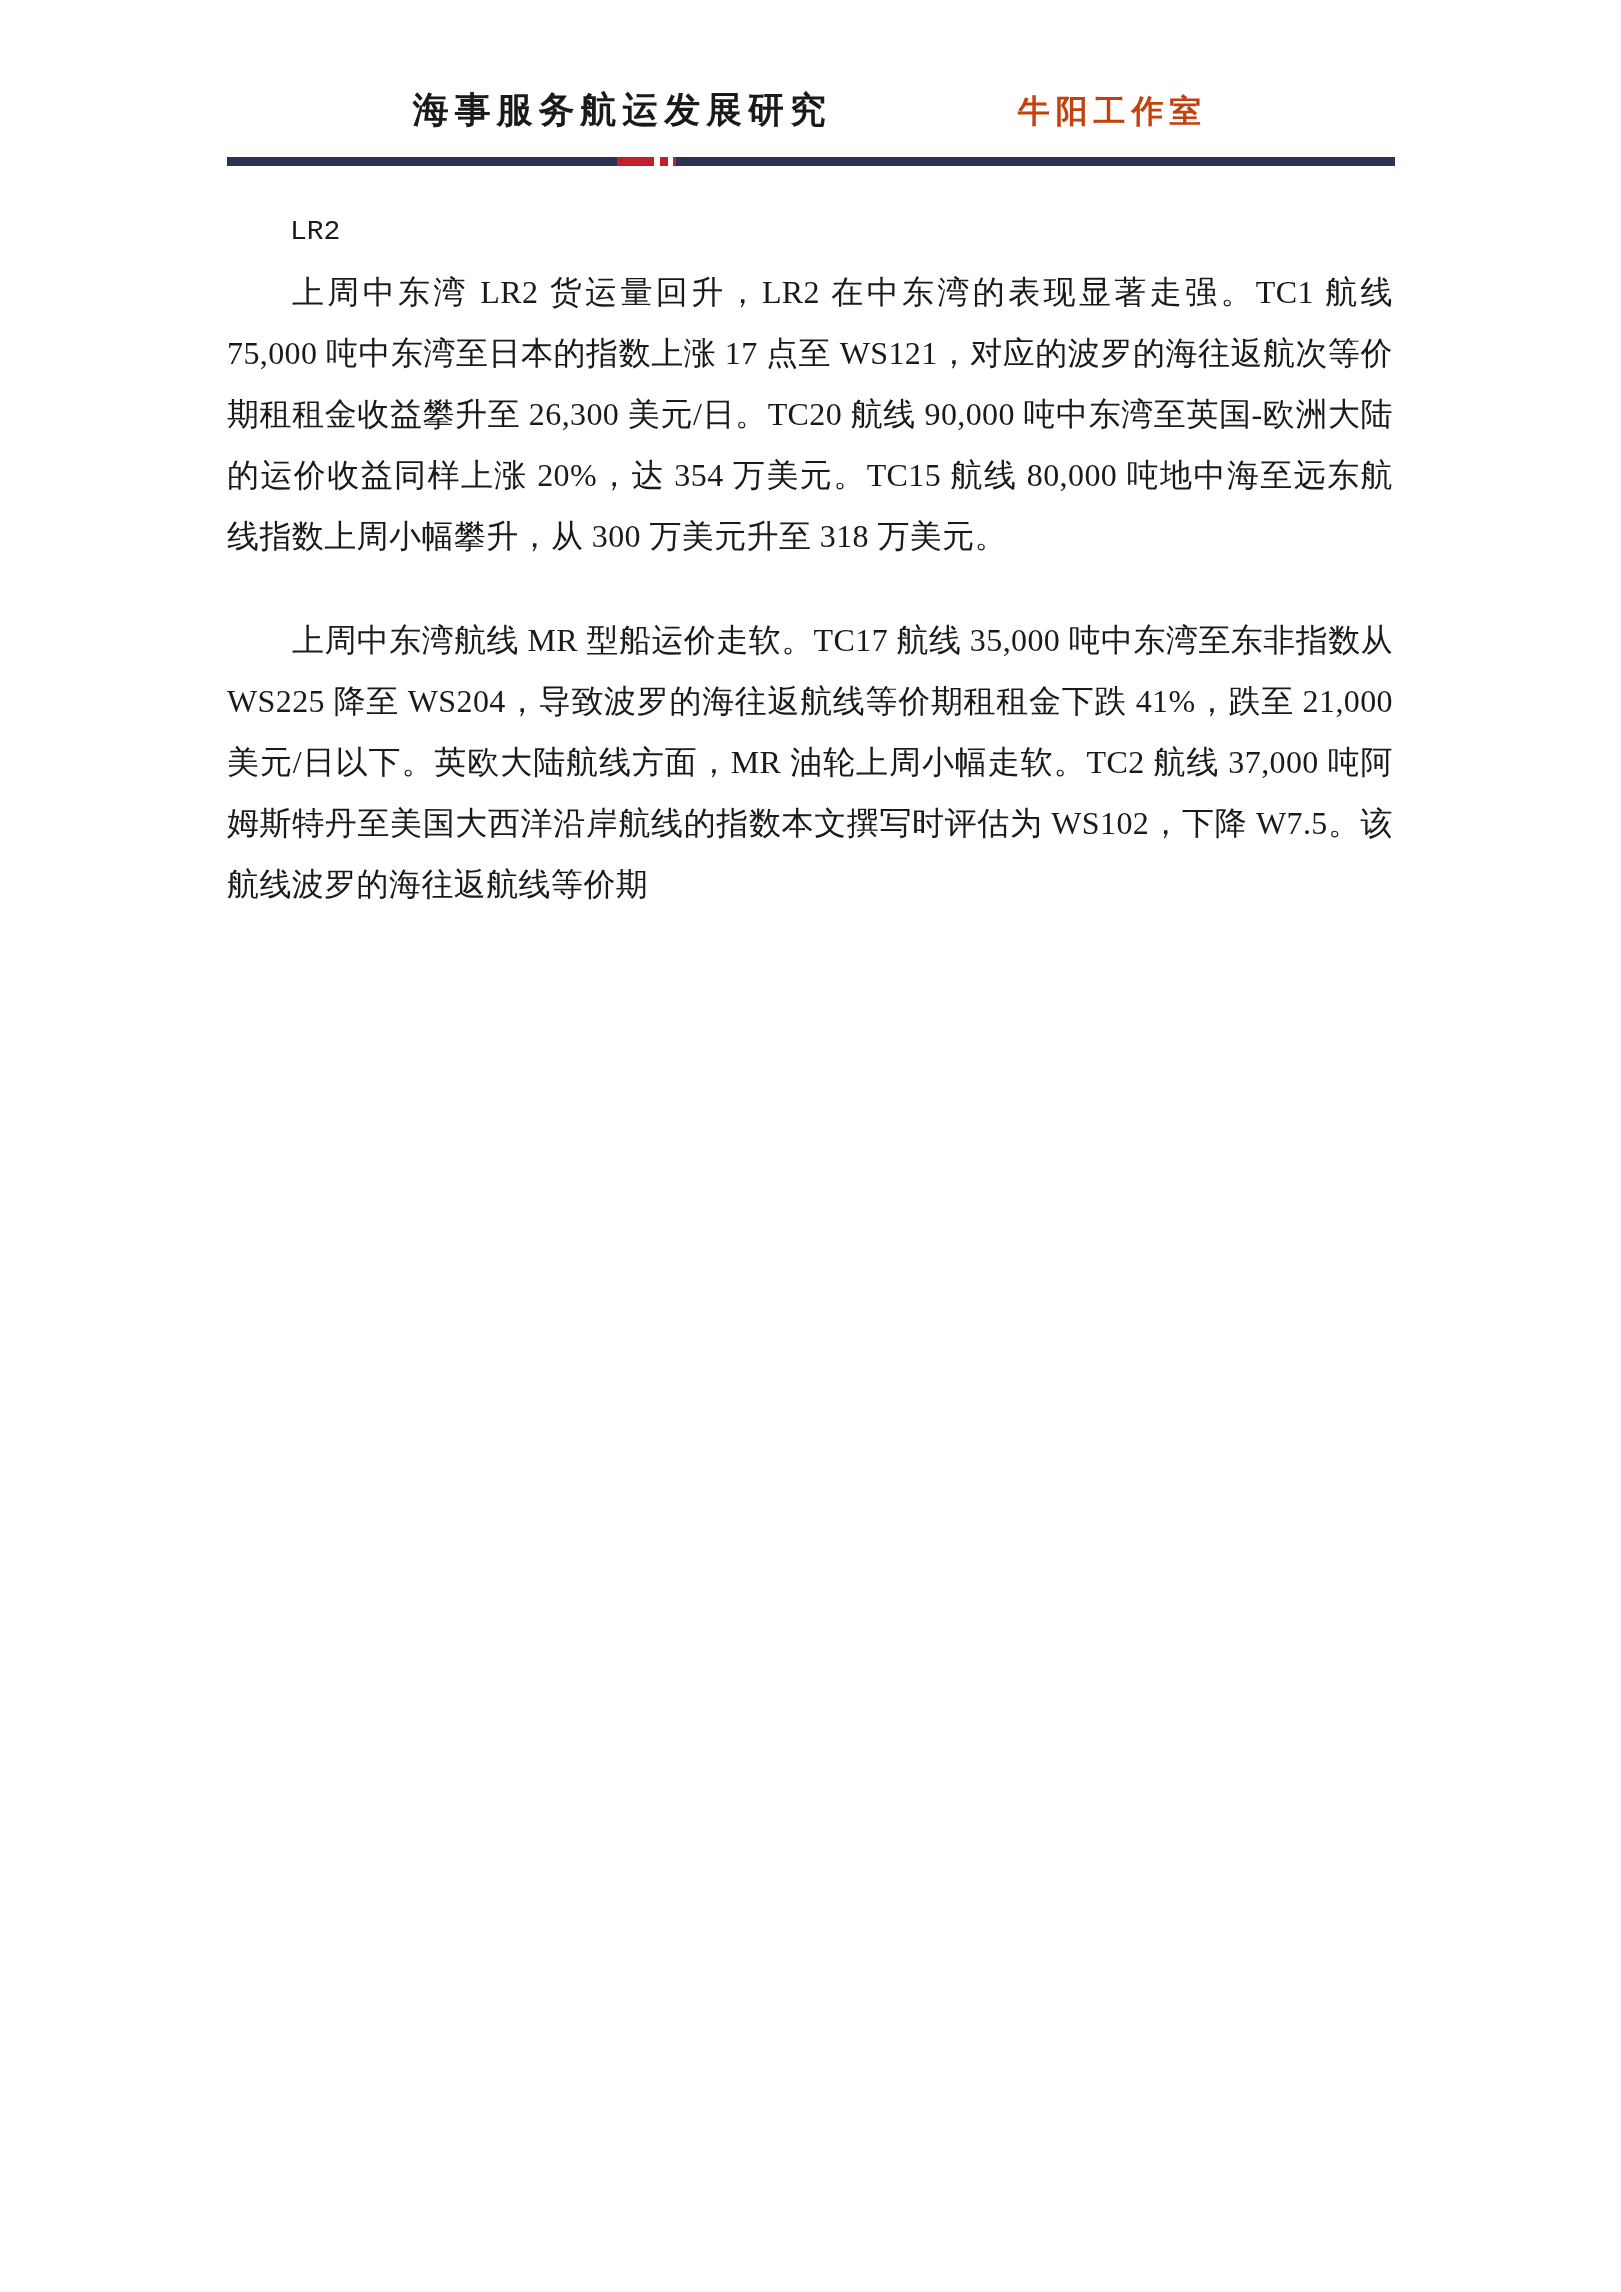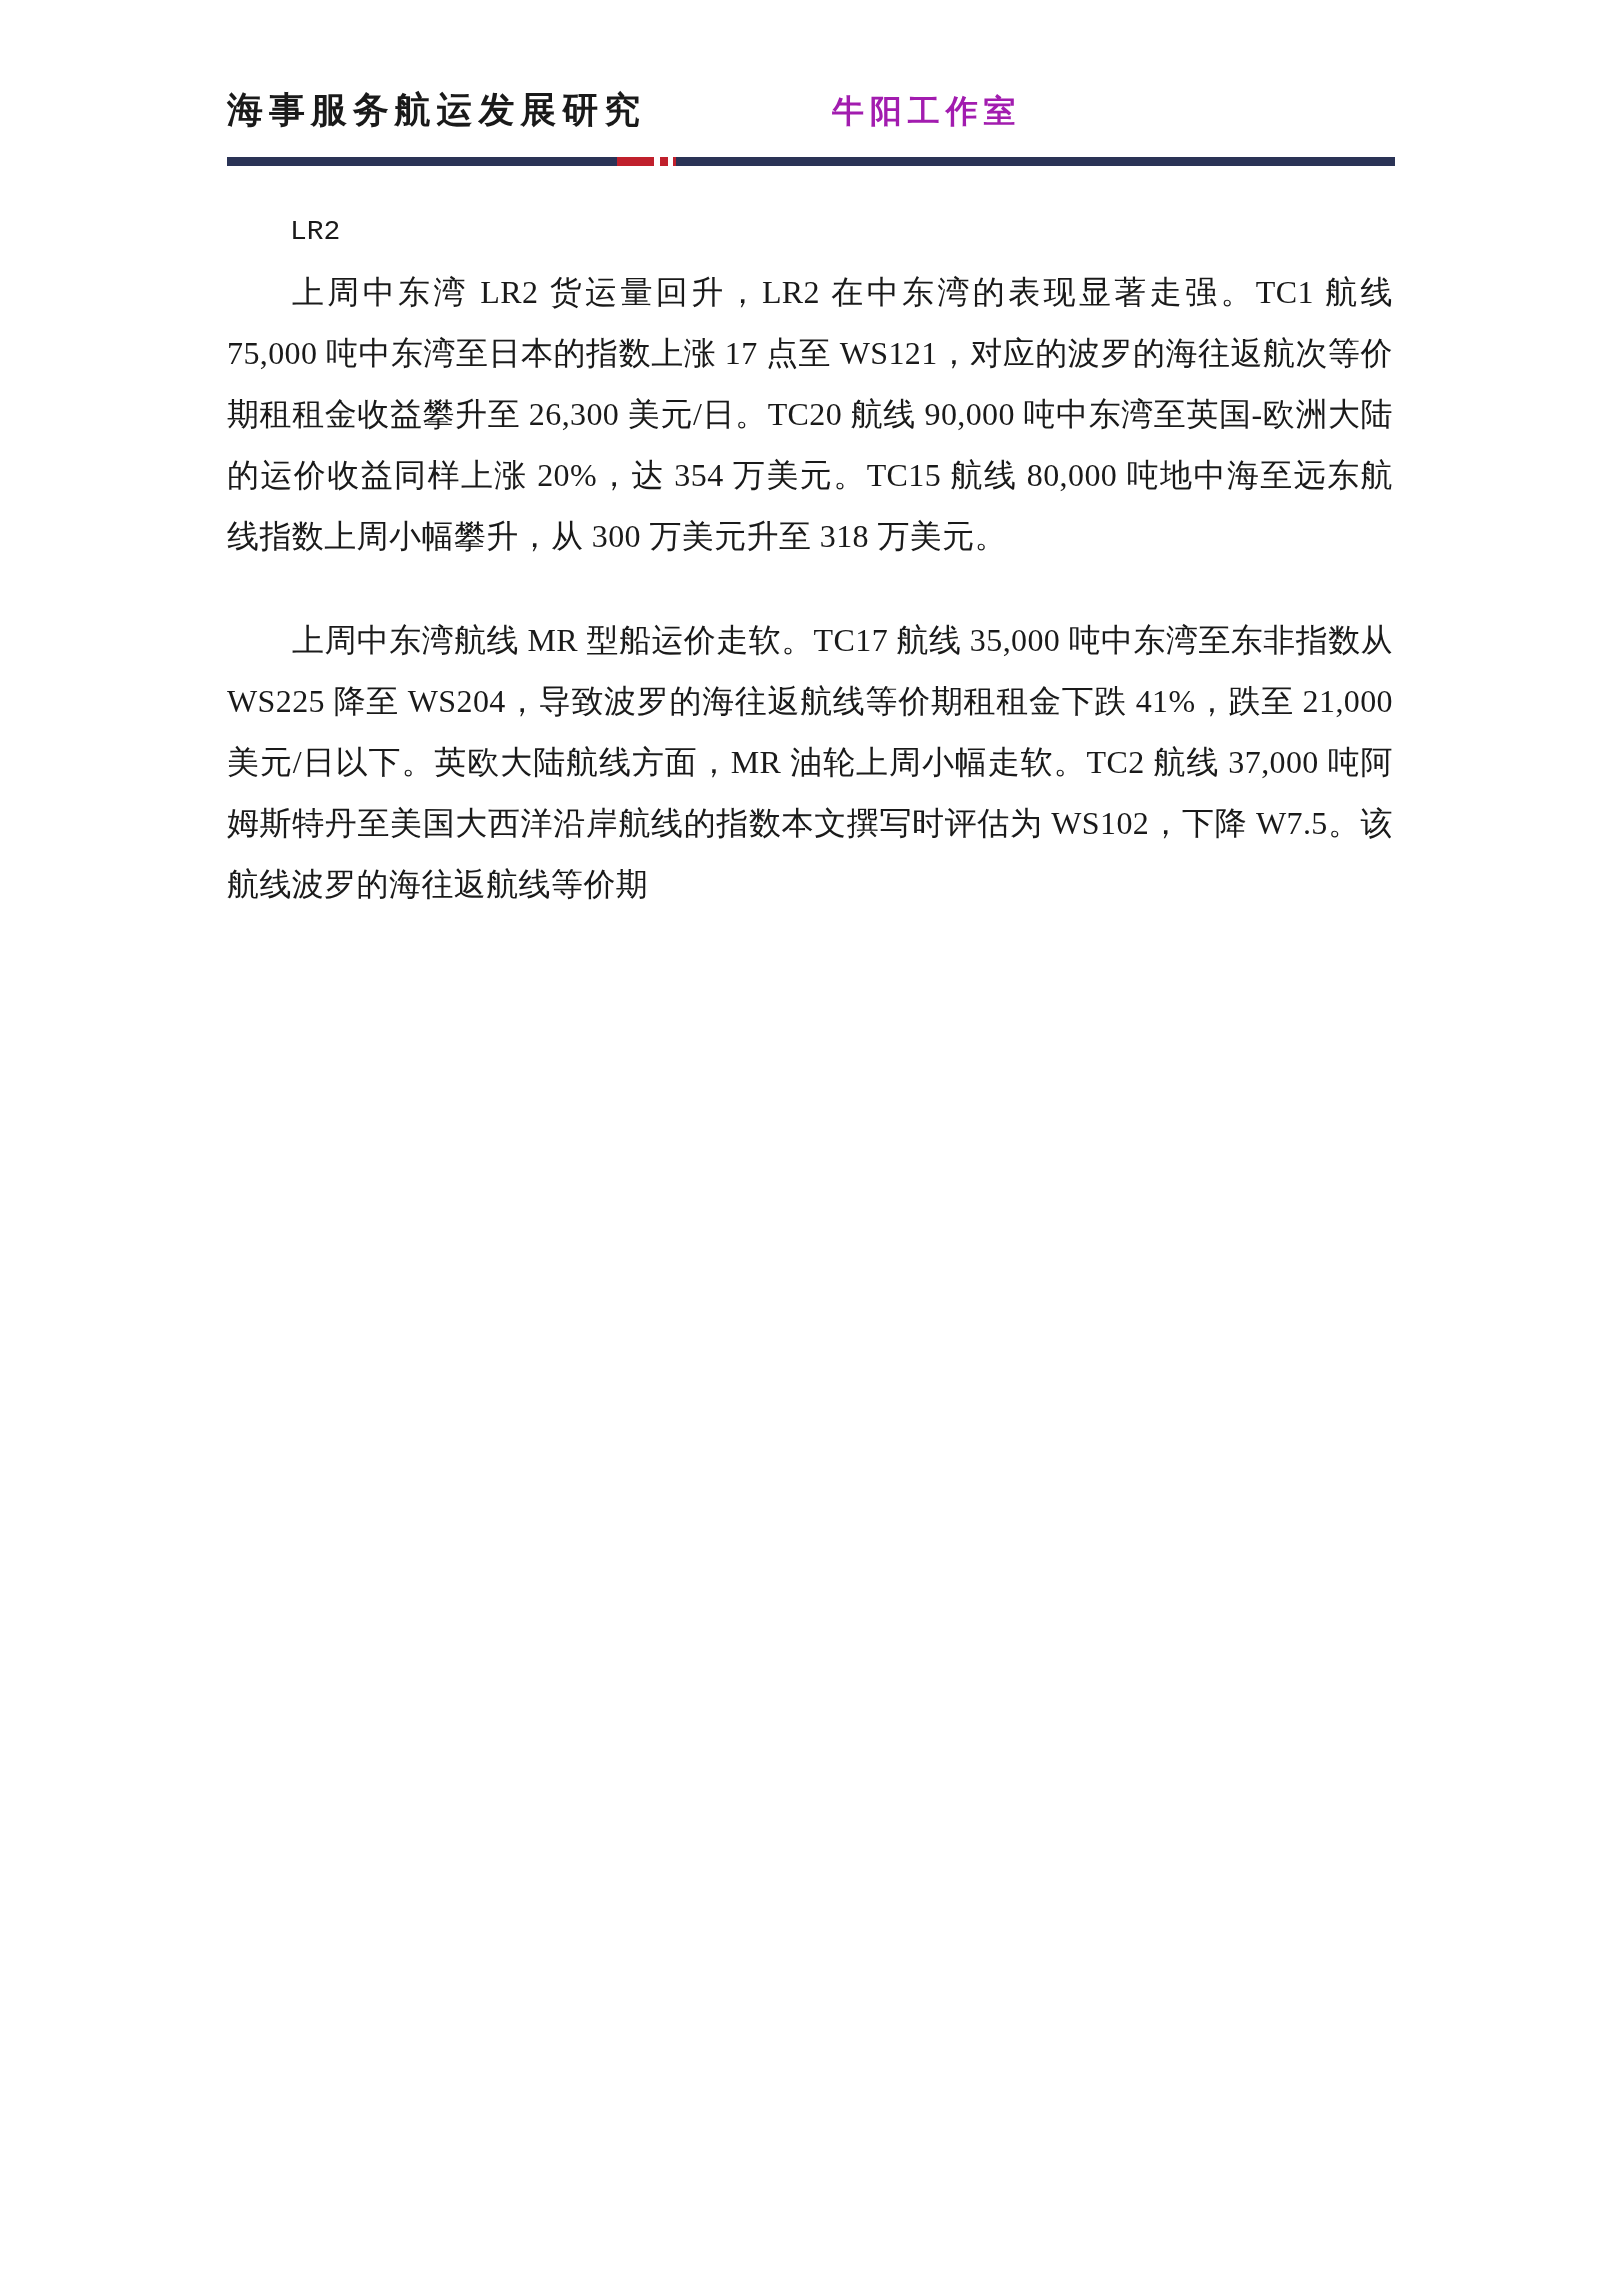--- a/index.html
+++ b/index.html
@@ -25,37 +25,37 @@
   
   .header {
     position: absolute;
     left: 227px;
     top: 86px;
     width: 1166px;
   }
   .header-row {
     display: flex;
     align-items: baseline;
-    justify-content: flex-start;
+    justify-content: center;
     width: 100%;
   }
   .header-title {
     font-family: "DejaVu Sans", sans-serif;
     font-size: 36px;
     font-weight: 700;
     letter-spacing: 5.9px;
     color: #1a1a1a;
     white-space: nowrap;
   }
   .header-studio {
     font-family: "DejaVu Sans", sans-serif;
     font-size: 32px;
     font-weight: 700;
     letter-spacing: 5.9px;
-    color: #a21caf;
+    color: #c2410c;
     white-space: nowrap;
     margin-left: 186px;
   }
   
   .header-rule {
     position: absolute;
     left: 227px;
     top: 157px;
     width: 1168px;
     height: 8.8px;

